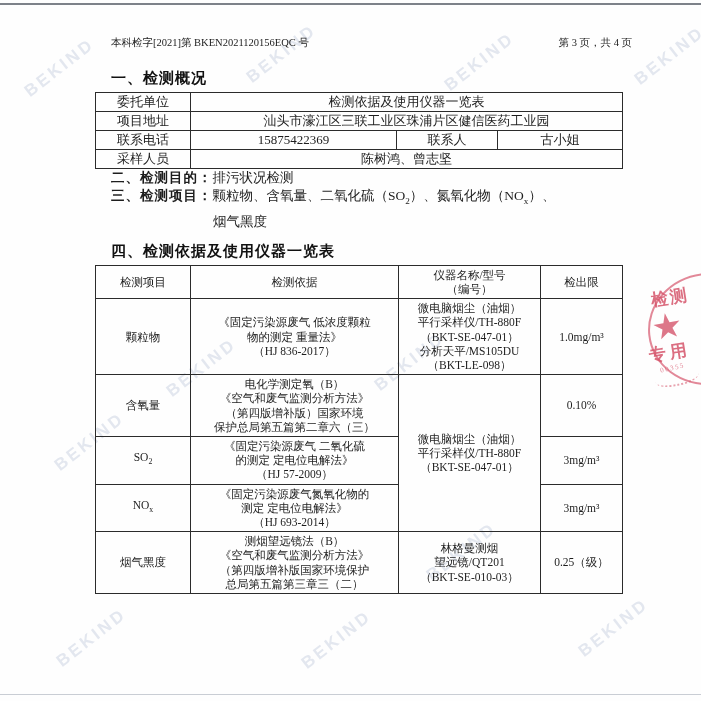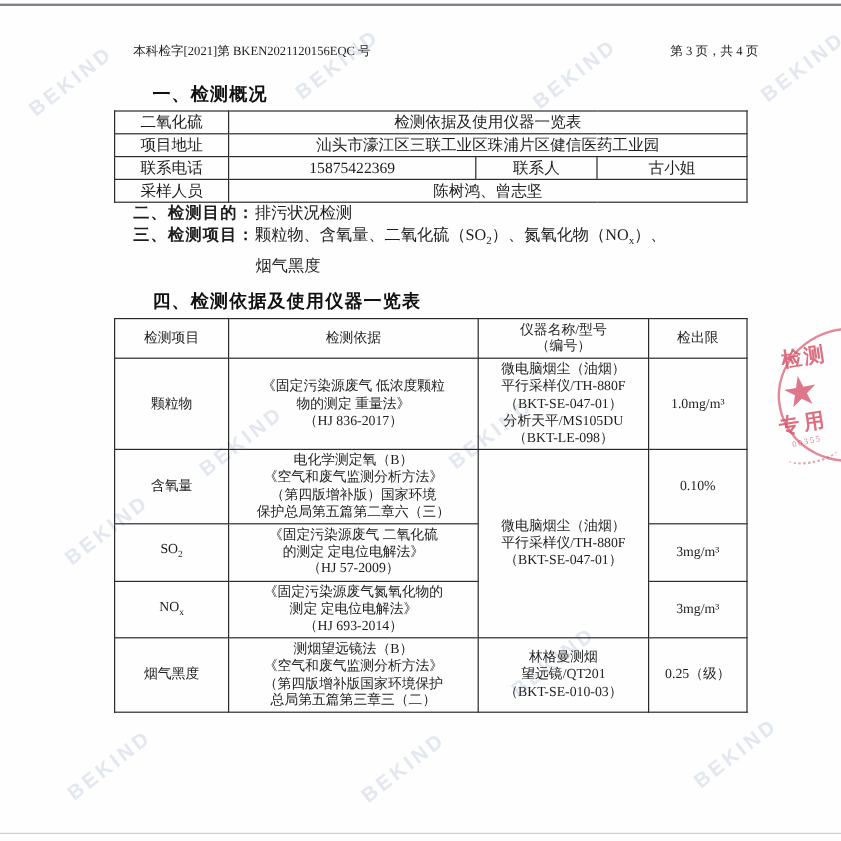--- a/index.html
+++ b/index.html
@@ -10,21 +10,21 @@
   .scan-bottom-line { position:absolute; top:694px; left:0; width:701px; height:1px; background:#c9cdd4; }
 
   .wm { position:absolute; font-family:"Liberation Sans","DejaVu Sans",sans-serif; font-size:17px; font-weight:600;
         letter-spacing:3px; color:#e3e7ef; transform:rotate(-38deg); user-select:none; white-space:nowrap; }
 
   .content { position:absolute; left:95px; top:0; width:527px; }
 
   .hdr { display:flex; justify-content:space-between; margin-top:36px; padding-left:16px; margin-right:-10px;
          font-size:10.5px; color:#222; }
 
-  .h-sec { margin-left:32px; font-family:"Liberation Sans","DejaVu Sans",sans-serif; font-weight:bold;
+  .h-sec { margin-left:16px; font-family:"Liberation Sans","DejaVu Sans",sans-serif; font-weight:bold;
            font-size:15px; color:#111; letter-spacing:1px; }
   .h1 { margin-top:19px; }
   .h4 { margin-top:11px; }
 
   .line { margin-left:16px; font-size:13.5px; }
   .line b { font-family:"Liberation Sans","DejaVu Sans",sans-serif; letter-spacing:1px; }
   .line-cont { margin-left:118px; margin-top:7px; font-size:13.5px; }
   sub { font-size:68%; }
 
   table { border-collapse:collapse; table-layout:fixed; width:527px; }
@@ -80,21 +80,21 @@
 
     <table class="t1">
       <colgroup>
           <col style="width:95px">
           <col style="width:206px">
           <col style="width:101px">
           <col style="width:125px">
         </colgroup>
       <tbody>
           <tr>
-        <td>二氧化硫</td>
+        <td>委托单位</td>
         <td colspan="3">检测依据及使用仪器一览表</td>
       </tr>
       <tr>
         <td>项目地址</td>
         <td colspan="3">汕头市濠江区三联工业区珠浦片区健信医药工业园</td>
       </tr>
       <tr>
         <td>联系电话</td>
         <td>15875422369</td>
         <td>联系人</td>

